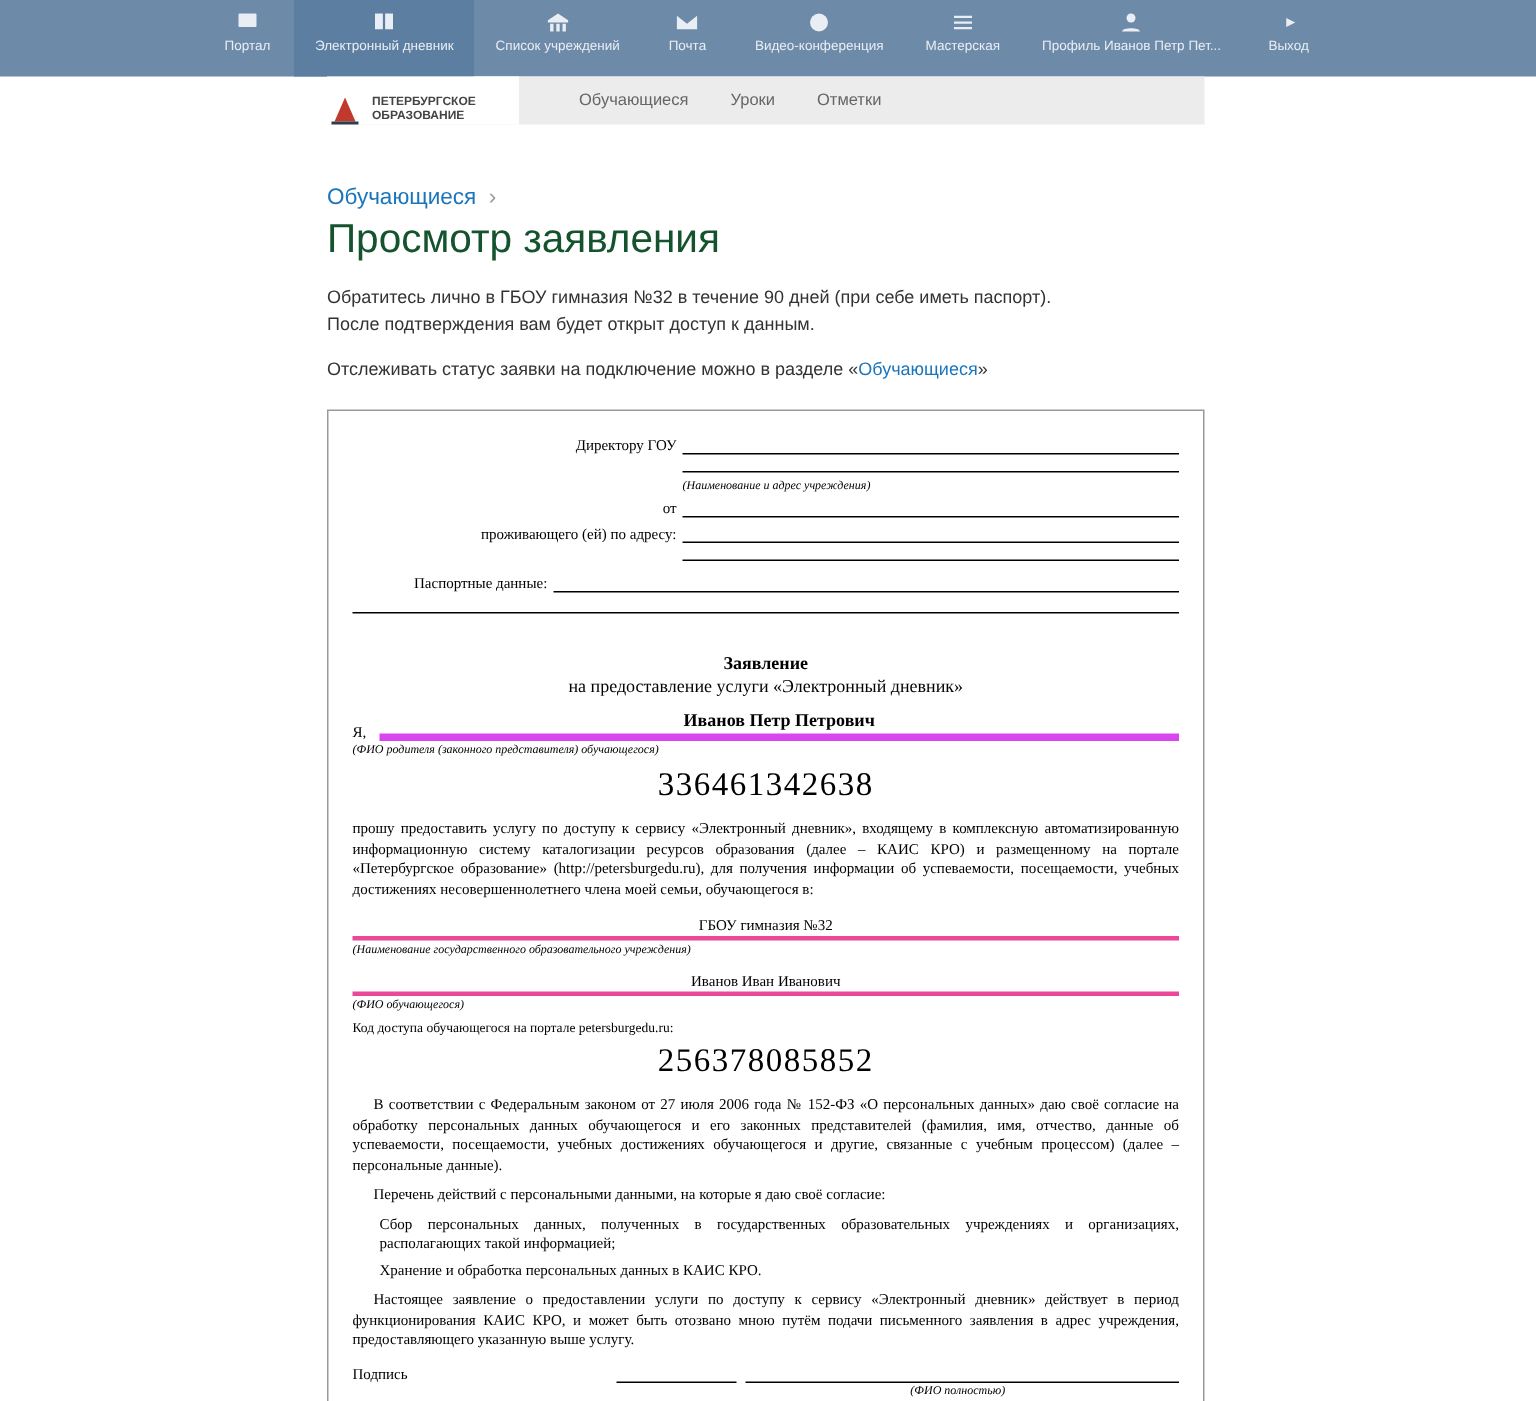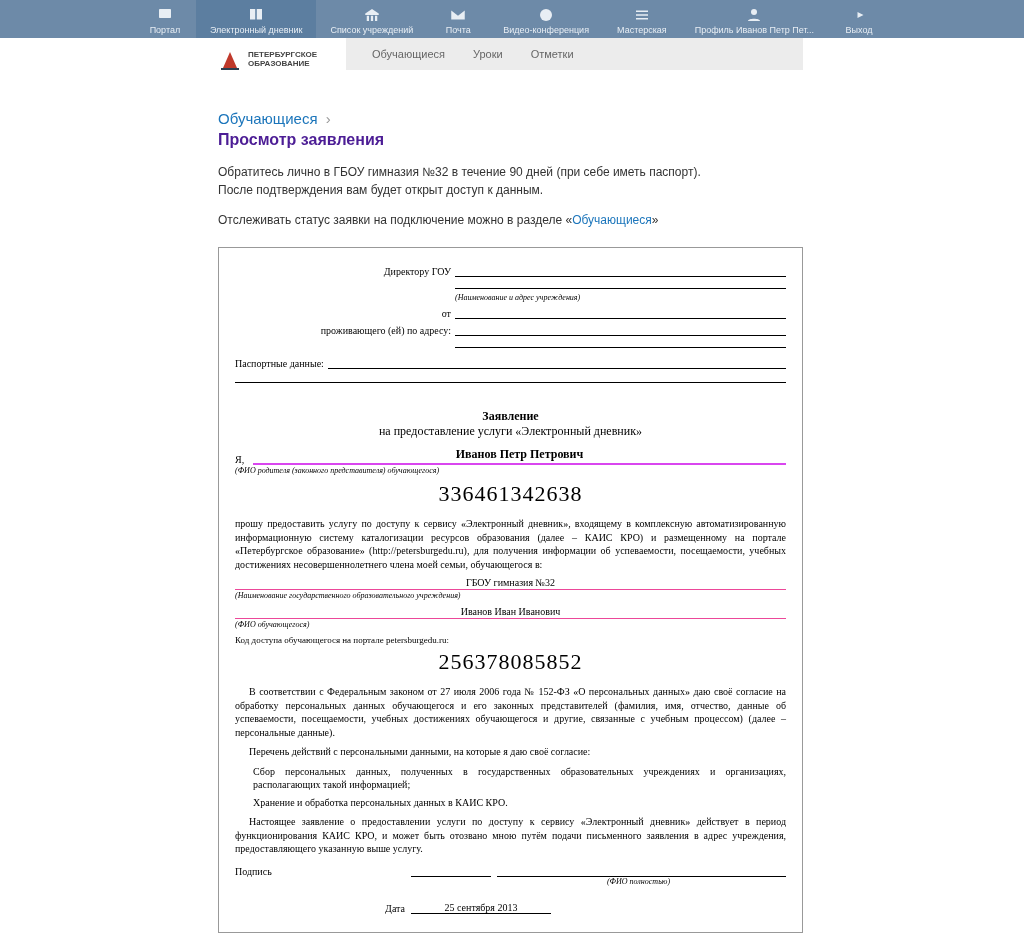--- a/index.html
+++ b/index.html
@@ -1,53 +1,53 @@
 <!DOCTYPE html>
 <html><head>
 <meta charset="utf-8">
 <style>
   * { box-sizing: border-box; margin: 0; padding: 0; }
   body { font-family: Arial, Helvetica, sans-serif; font-size: 12px; color: #333; background: #fff; width: 1024px; }
-  .topbar { background: #6d8aa8; height: 38px; display: flex; justify-content: center; }
+  .topbar { background: #6d8aa8; height: 51px; display: flex; justify-content: center; }
   .topbar-inner { display: flex; }
   .nav-item { color: #e8eef4; text-align: center; padding: 6px 14px 4px; font-size: 9px; cursor: pointer; min-width: 62px; display: flex; flex-direction: column; align-items: center; gap: 2px; }
   .nav-item.active { background: #5c7ea0; }
   .nav-item .icon { width: 18px; height: 18px; display: flex; align-items: center; justify-content: center; }
   .nav-item .label { line-height: 1.1; }
   .subbar { background: #ececec; height: 32px; margin: 0 auto; width: 585px; margin-left: 218px; display: flex; align-items: center; }
-  .logo-block { display: flex; align-items: center; gap: 6px; padding: 12px 10px 0 0; background: #fff; width: 128px; height: 32px; margin-right: 12px; }
+  .logo-block { display: flex; align-items: center; gap: 6px; padding: 12px 10px 0 0; background: #fff; width: 128px; height: 32px; margin-right: 26px; }
   .logo-text { font-size: 8px; font-weight: bold; color: #444; line-height: 1.1; }
   .subnav-item { font-size: 11px; color: #666; padding: 0 14px; cursor: pointer; }
   .content { width: 585px; margin-left: 218px; padding-top: 40px; }
   .breadcrumb { font-size: 15px; color: #1b75bb; margin-bottom: 4px; }
   .breadcrumb a { color: #1b75bb; text-decoration: none; cursor: pointer; }
   .breadcrumb .sep { color: #999; }
-  h1.page-title { font-size: 16px; font-weight: bold; color: #4c1d95; margin-bottom: 14px; }
+  h1.page-title { font-size: 27px; font-weight: normal; color: #14532d; margin-bottom: 14px; }
   .desc { font-size: 12px; color: #333; line-height: 1.5; margin-bottom: 12px; }
   .desc a { color: #1b75bb; text-decoration: none; }
   .doc-frame { border: 1px solid #999; padding: 18px 12px; margin-top: 18px; font-family: "Times New Roman", serif; font-size: 10px; color: #000; }
   .doc-inner { padding: 0 4px; }
   .hdr-row { display: flex; margin-bottom: 2px; }
   .hdr-label { width: 220px; text-align: right; padding-right: 4px; font-size: 10px; }
   .hdr-line { flex: 1; border-bottom: 1px solid #000; }
   .hdr-sub { text-align: left; font-size: 8px; font-style: italic; margin-top: 1px; margin-bottom: 6px; padding-left: 220px; }
   .line-full { border-bottom: 1px solid #000; height: 10px; margin-left: 220px; margin-bottom: 4px; }
-  .row-left { display: flex; margin-top: 10px; }
+  .row-left { display: flex; margin-top: 10px; margin-left: 41px; }
   .row-left-label { font-size: 10px; padding-right: 4px; white-space: nowrap; }
   .doc-title-block { text-align: center; margin-top: 26px; margin-bottom: 8px; }
   .doc-title1 { font-weight: bold; font-size: 12px; }
   .doc-title2 { font-weight: normal; font-size: 12px; }
-  .name-line { border-bottom: 2px solid #d946ef; text-align: center; font-weight: bold; font-size: 12px; padding-bottom: 1px; }
+  .name-line { border-bottom: 5px solid #d946ef; text-align: center; font-weight: bold; font-size: 12px; padding-bottom: 1px; }
   .ya-row { display: flex; align-items: flex-end; gap: 4px; }
   .ya { font-size: 10px; width: 14px; }
   .ya-line { flex: 1; }
   .sub-ital { text-align: left; font-size: 8px; font-style: italic; margin-top: 1px; margin-bottom: 6px; }
   .code-big { text-align: center; font-size: 22px; font-weight: normal; font-family: "Times New Roman", serif; margin: 4px 0 10px; letter-spacing: 1px; }
   .just { text-align: justify; font-size: 10px; line-height: 1.35; margin-bottom: 6px; }
-  .center-line { text-align: center; border-bottom: 1px solid #ec4899; font-size: 10px; padding-bottom: 1px; margin-top: 0; }
+  .center-line { text-align: center; border-bottom: 3px solid #ec4899; font-size: 10px; padding-bottom: 1px; margin-top: 12px; }
   .indent { padding-left: 18px; text-align: justify; font-size: 10px; line-height: 1.35; margin-bottom: 4px; }
   .sign-row { display: flex; margin-top: 10px; align-items: flex-end; gap: 6px; }
   .sign-label { font-size: 10px; }
   .sign-line { border-bottom: 1px solid #000; flex: 1; }
   .sign-sub { text-align: center; font-size: 8px; font-style: italic; }
   .date-row { display: flex; justify-content: space-between; gap: 6px; margin-top: 16px; font-size: 10px; align-items: flex-end; }
   .date-line { border-bottom: 1px solid #000; width: 140px; text-align: center; font-size: 10px; }
   svg { fill: #e8eef4; }
 </style>
 </head>

